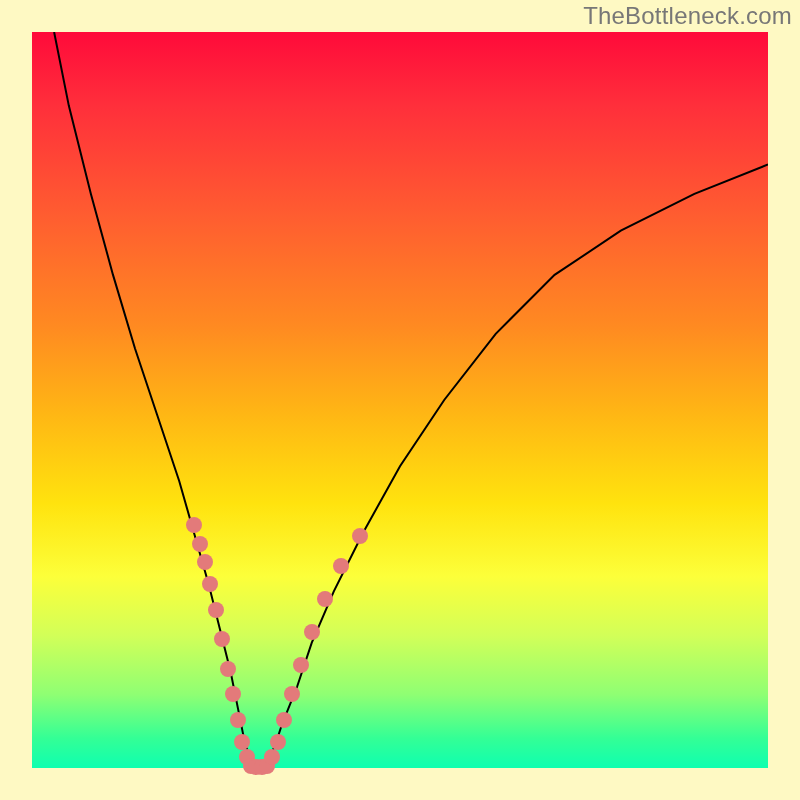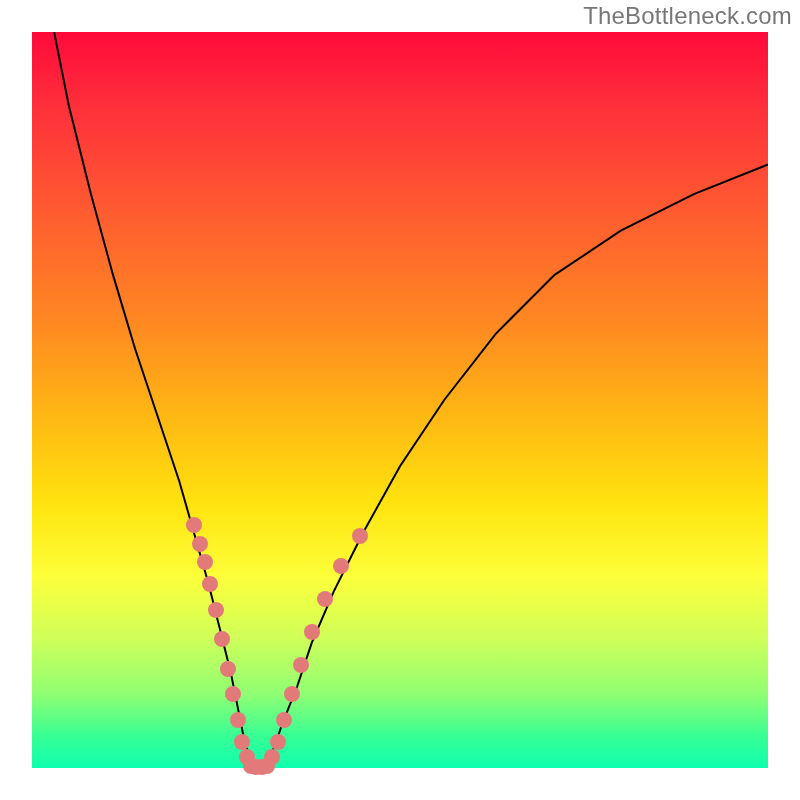--- a/index.html
+++ b/index.html
@@ -8,21 +8,21 @@
     width: 800px;
     height: 800px;
     background: #000;
     font-family: Arial, Helvetica, sans-serif;
     overflow: hidden;
   }
   .frame {
     position: relative;
     width: 800px;
     height: 800px;
-    background: #ffffff;
+    background: #fef9c3;
   }
   .plot {
     position: absolute;
     left: 32px;
     top: 32px;
     width: 736px;
     height: 736px;
     background: linear-gradient(to bottom,
       #ff0a3a 0%,
       #ff2f3b 10%,

